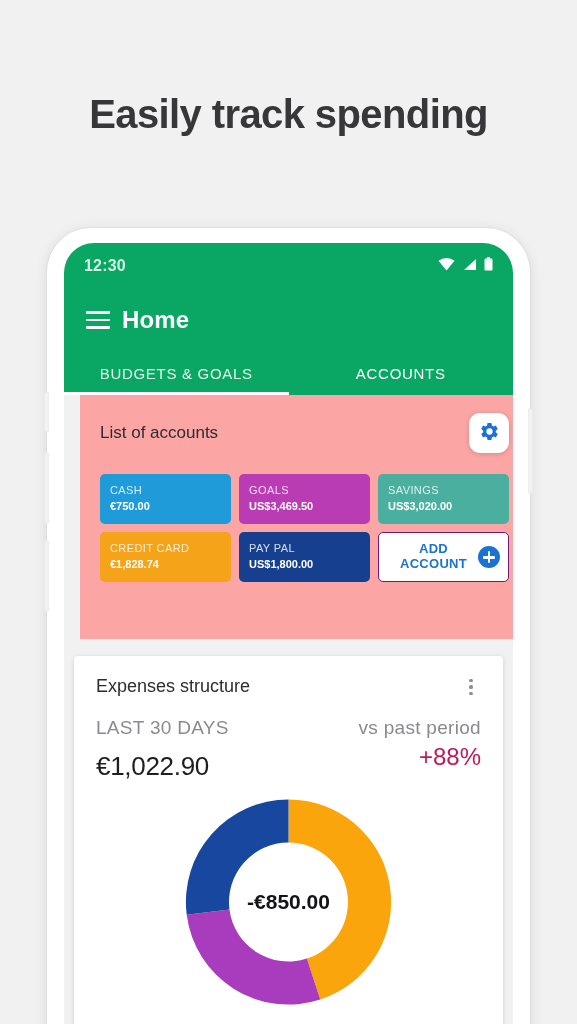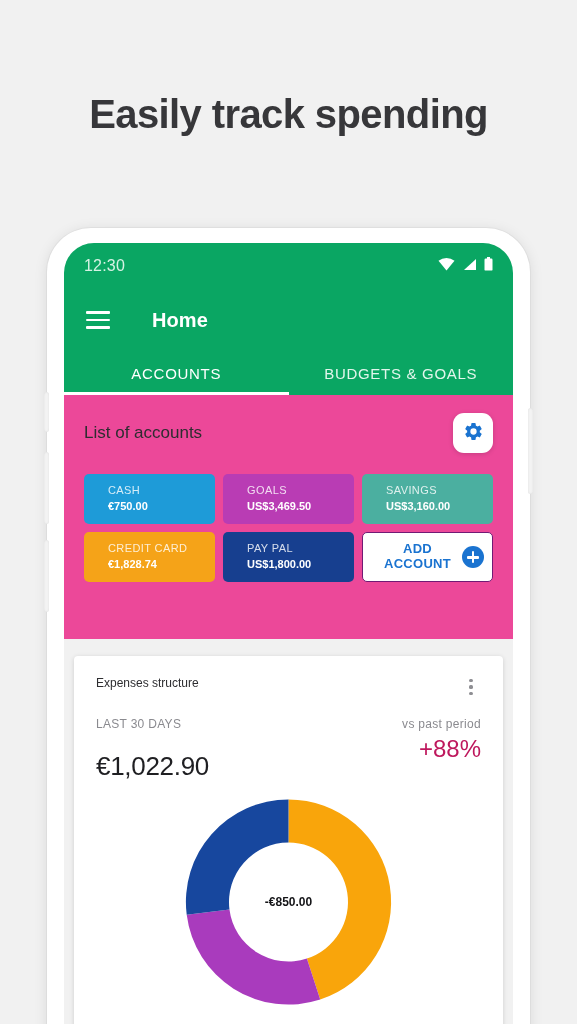--- a/index.html
+++ b/index.html
@@ -42,68 +42,69 @@
   .side-btn.left1 { left:44px; top:392px; width:5px; height:40px; }
   .side-btn.left2 { left:44px; top:452px; width:5px; height:72px; }
   .side-btn.left3 { left:44px; top:540px; width:5px; height:72px; }
   .side-btn.right1 { left:528px; top:408px; width:5px; height:86px; }
 
   
   .statusbar {
     position:relative; height:46px; background:#0aa663;
     display:flex; align-items:center; justify-content:space-between;
     padding:0 20px;
+    font-weight:bold;
   }
   .status-time { color:#d6f2e4; font-size:16px; letter-spacing:0.2px; }
   .status-icons { display:flex; align-items:center; gap:7px; }
 
   
   .appbar {
     background:#0aa663; height:62px;
     display:flex; align-items:center; padding:0 22px;
   }
   .hamburger { width:24px; height:18px; display:flex; flex-direction:column; justify-content:space-between; cursor:pointer; }
   .hamburger i { display:block; height:2.6px; background:#ffffff; border-radius:1px; }
-  .appbar-title { color:#ffffff; font-size:20px; font-weight:bold; margin-left:42px; letter-spacing:0.1px; }
+  .appbar-title { color:#ffffff; font-size:24px; font-weight:bold; margin-left:12px; letter-spacing:0.1px; }
 
   
   .tabs { background:#0aa663; height:44px; display:flex; position:relative; }
   .tab {
     flex:1; display:flex; align-items:center; justify-content:center;
     color:#e2f6ec; font-size:15px; letter-spacing:0.7px; cursor:pointer;
   }
   .tab.active { color:#ffffff; }
   .tab-indicator {
     position:absolute; bottom:0; left:0; width:50%; height:3px; background:#ffffff;
   }
 
   
   .app-body { background:#f1f1f1; height:733px; position:relative; }
 
   
   .accounts-card {
-    position:absolute; left:0; top:0; width:449px;
-    background:#ec4899; padding:18px 20px 24px 20px;
+    position:absolute; left:16px; top:0; width:449px;
+    background:#fca5a5; padding:18px 20px 24px 20px;
     border-radius:0 0 0 0;
     height:244px;
   }
   .accounts-head { display:flex; align-items:center; justify-content:space-between; }
   .accounts-title { font-size:17px; color:#2d2d30; }
   .gear-box {
     width:40px; height:40px; border-radius:11px; background:#ffffff;
     box-shadow:0 1px 5px rgba(0,0,0,0.16);
     display:flex; align-items:center; justify-content:center; cursor:pointer;
   }
 
   .acct-grid {
     margin-top:21px;
     display:grid; grid-template-columns:repeat(3,1fr); gap:8px;
   }
   .acct {
-    border-radius:5px; padding:8px 24px; height:50px;
+    border-radius:5px; padding:8px 10px; height:50px;
     display:flex; flex-direction:column; justify-content:center;
     color:#ffffff; cursor:pointer;
   }
   .acct-name { font-size:11px; letter-spacing:0.4px; opacity:0.82; line-height:1.25; }
   .acct-amt  { font-size:11px; font-weight:bold; line-height:1.3; margin-top:1px; }
   .acct.add {
     background:#ffffff; border:1px solid #701a75;
     flex-direction:row; align-items:center; justify-content:space-between;
     padding:6px 8px 6px 10px;
   }
@@ -119,34 +120,34 @@
   .plus-circle::after  { left:9.75px; top:5px; width:2.5px; height:12px; }
 
   
   .expenses-card {
     position:absolute; left:10px; top:261px; width:429px; height:420px;
     background:#ffffff; border-radius:4px;
     box-shadow:0 1px 5px rgba(0,0,0,0.14);
     padding:20px 22px 0 22px;
   }
   .exp-head { display:flex; align-items:flex-start; justify-content:space-between; }
-  .exp-title { font-size:12px; color:#2d2d30; }
+  .exp-title { font-size:18px; color:#2d2d30; }
   .kebab { width:20px; height:22px; display:flex; flex-direction:column; align-items:center; justify-content:center; gap:3.5px; cursor:pointer; }
   .kebab i { width:3.2px; height:3.2px; border-radius:50%; background:#8e8e93; display:block; }
 
   .exp-stats { display:flex; justify-content:space-between; align-items:flex-start; margin-top:19px; }
-  .stat-label { font-size:12px; color:#8a8a8f; letter-spacing:0.3px; }
-  .stat-big { font-size:26px; color:#1f1f22; margin-top:20px; letter-spacing:-0.3px; }
+  .stat-label { font-size:19px; color:#8a8a8f; letter-spacing:0.3px; }
+  .stat-big { font-size:26px; color:#1f1f22; margin-top:12px; letter-spacing:-0.3px; }
   .stat-right { text-align:right; }
   .stat-delta { font-size:24px; color:#be185d; margin-top:4px; }
 
   .donut-wrap { position:relative; width:100%; height:228px; margin-top:6px; }
   .donut-center-text {
     position:absolute; left:0; right:0; top:50%; transform:translateY(-50%);
-    text-align:center; font-size:12px; font-weight:bold; color:#141417;
+    text-align:center; font-size:21px; font-weight:bold; color:#141417;
   }
 </style>
 </head>
 <body>
 
 <div id="root">
 
   <div class="headline">Easily track spending</div>
 
   <div class="phone-frame"></div>
@@ -182,22 +183,22 @@
     <div class="appbar">
       <div class="hamburger">
         <i></i>
           <i></i>
           <i></i>
       </div>
       <div class="appbar-title">Home</div>
     </div>
 
     <div class="tabs">
+      <div class="tab">BUDGETS &amp; GOALS</div>
       <div class="tab active">ACCOUNTS</div>
-      <div class="tab">BUDGETS &amp; GOALS</div>
       <div class="tab-indicator"></div>
     </div>
 
     <div class="app-body">
 
       <div class="accounts-card">
         <div class="accounts-head">
           <div class="accounts-title">List of accounts</div>
           <div class="gear-box">
             <span>
@@ -212,21 +213,21 @@
           <div class="acct" style="background:#1e9bd8">
             <div class="acct-name">CASH</div>
             <div class="acct-amt">€750.00</div>
           </div>
           <div class="acct" style="background:#b93cb4">
             <div class="acct-name">GOALS</div>
             <div class="acct-amt">US$3,469.50</div>
           </div>
           <div class="acct" style="background:#4bafa0">
             <div class="acct-name">SAVINGS</div>
-            <div class="acct-amt">US$3,160.00</div>
+            <div class="acct-amt">US$3,020.00</div>
           </div>
           <div class="acct" style="background:#f5a318">
             <div class="acct-name">CREDIT CARD</div>
             <div class="acct-amt">€1,828.74</div>
           </div>
           <div class="acct" style="background:#173f8f">
             <div class="acct-name">PAY PAL</div>
             <div class="acct-amt">US$1,800.00</div>
           </div>
           <div class="acct add">

